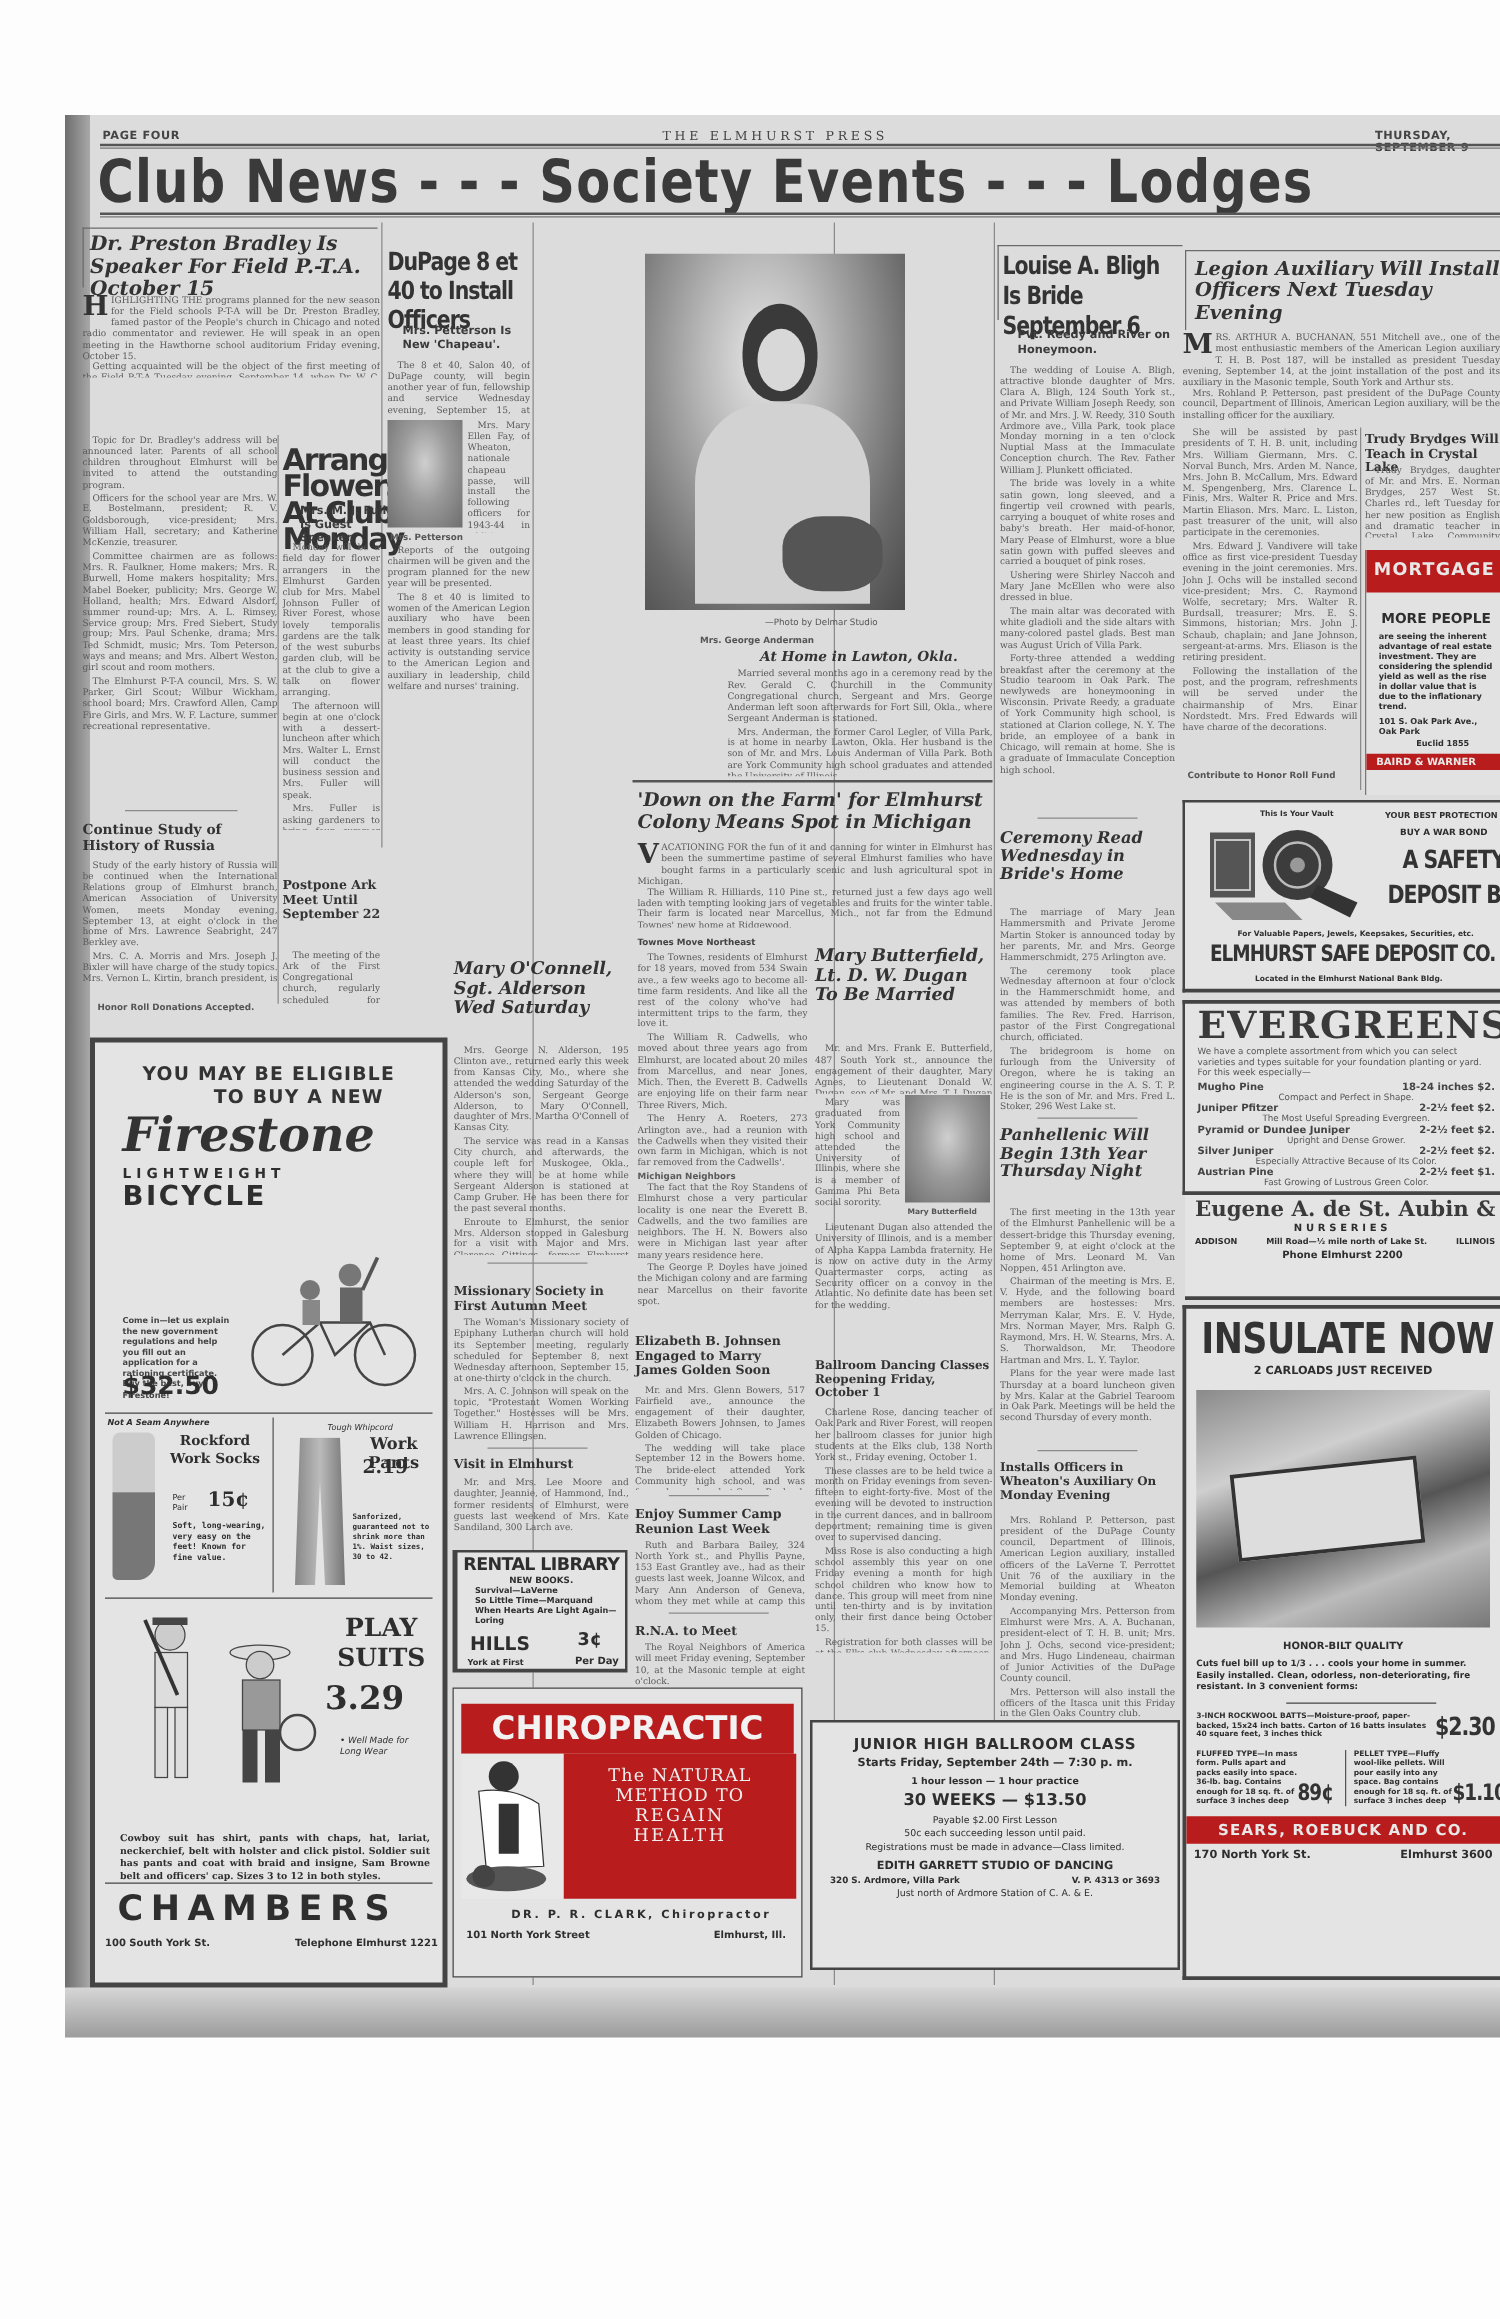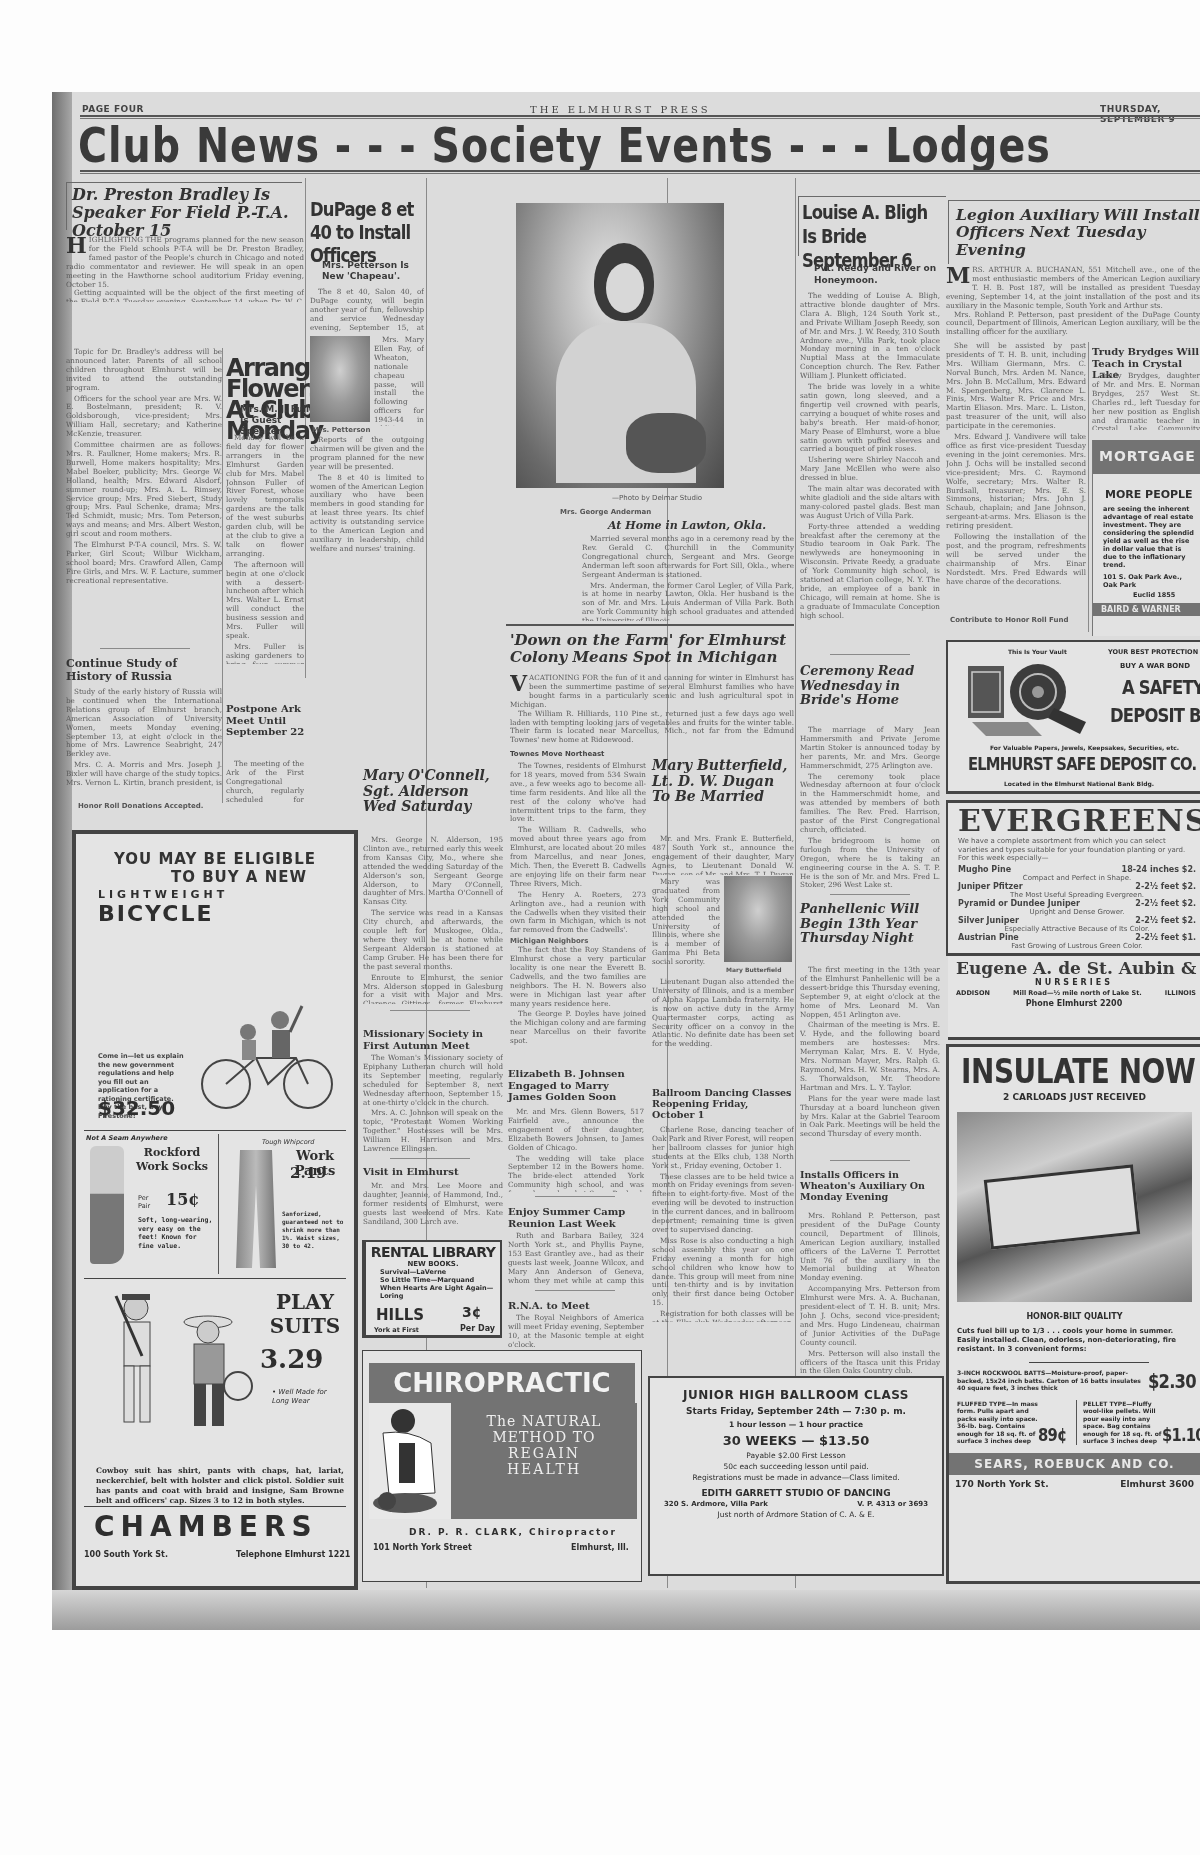--- a/index.html
+++ b/index.html
@@ -17,21 +17,21 @@
   .hd-ital { font-family: "DejaVu Serif", serif; font-style: italic; font-weight: bold; color: #333; line-height: 1.12; }
   .hd-cond { font-family: "DejaVu Sans", sans-serif; font-weight: bold; color: #333; line-height: 1.1; letter-spacing: -1px; transform: scaleX(0.82); transform-origin: left; white-space: nowrap; }
   .hd-serif { font-family: "DejaVu Serif", serif; font-weight: bold; color: #333; line-height: 1.15; }
   .vline { position: absolute; width: 1px; background: #8a8a8a; }
   .hline { position: absolute; height: 1px; background: #8a8a8a; }
   .box { position: absolute; border: 1px solid #6a6a6a; }
   .ad { position: absolute; border: 3px solid #444; background: #e4e4e4; overflow: hidden; }
   .photo { position: absolute; background: radial-gradient(ellipse at 50% 40%, #cfcfcf 0%, #9a9a9a 45%, #6e6e6e 100%); }
   .center { text-align: center; }
   .sans { font-family: "DejaVu Sans", sans-serif; }
-  .dark { background: #737373; color: #e8e8e8; }
+  .dark { background: #b91c1c; color: #e8e8e8; }
   .dropcap { float: left; font-size: 22px; line-height: 18px; margin-right: 2px; font-weight: bold; color: #333; }
   .caption { font-size: 7px; color: #555; font-weight: bold; font-family: "DejaVu Sans", sans-serif; }
   .price-row { display: flex; justify-content: space-between; font-family: "DejaVu Sans", sans-serif; font-size: 8px; font-weight: bold; color: #444; }
   .sub { font-family: "DejaVu Sans", sans-serif; font-size: 7px; color: #555; text-align: center; }
 </style>
 </head>
 <body>
 
 <div class="page">
   <div class="spine"></div>
@@ -359,20 +359,21 @@
   <div class="dark sans" style="font-size:12px; font-weight:bold; text-align:center; margin-top:8px; padding:4px 0; letter-spacing:1px;">SEARS, ROEBUCK AND CO.</div>
   <div class="sans" style="display:flex; justify-content:space-between; font-size:9px; font-weight:bold; margin:4px 6px 0 6px;">
     <span>170 North York St.</span>
     <span>Elmhurst 3600</span>
   </div>
 </div>
 
 <div class="ad" style="left:72px; top:830px; width:286px; height:760px; border-width:4px 4px 4px 4px;">
   <div class="sans center" style="font-size:15px; font-weight:bold; letter-spacing:1px; margin-top:16px; color:#333;">YOU MAY BE ELIGIBLE</div>
   <div class="sans center" style="font-size:15px; font-weight:bold; letter-spacing:1px; color:#333;margin-left:48px;">TO BUY A NEW</div>
+  <div style="font-family:'DejaVu Serif',serif; font-size:38px; font-weight:bold; font-style:italic; margin:0 0 0 22px; color:#333; line-height:44px;">Firestone</div>
   <div class="sans" style="font-size:11px; font-weight:bold; letter-spacing:4px; margin:2px 0 0 22px;">LIGHTWEIGHT</div>
   <div class="sans" style="font-size:22px; font-weight:bold; letter-spacing:2px; margin:0 0 0 22px;">BICYCLE</div>
   <div class="sans" style="position:absolute; left:22px; top:186px; width:86px; font-size:6.5px; line-height:8.5px; font-weight:bold; color:#444;margin-top:32px;">Come in—let us explain the new government regulations and help you fill out an application for a rationing certificate. Buy the best, buy Firestone!</div>
   <div style="position:absolute; left:110px; top:168px; width:160px; height:110px;">
     <svg width="160" height="110" viewBox="0 0 160 110">
       <circle cx="40" cy="82" r="24" fill="none" stroke="#444" stroke-width="2"></circle>
       <circle cx="122" cy="82" r="24" fill="none" stroke="#444" stroke-width="2"></circle>
       <path d="M40 82 L70 56 L110 56 L122 82 M70 56 L82 82 L110 56" fill="none" stroke="#444" stroke-width="2"></path>
       <circle cx="62" cy="30" r="8" fill="#777"></circle>
       <circle cx="94" cy="18" r="9" fill="#777"></circle>

